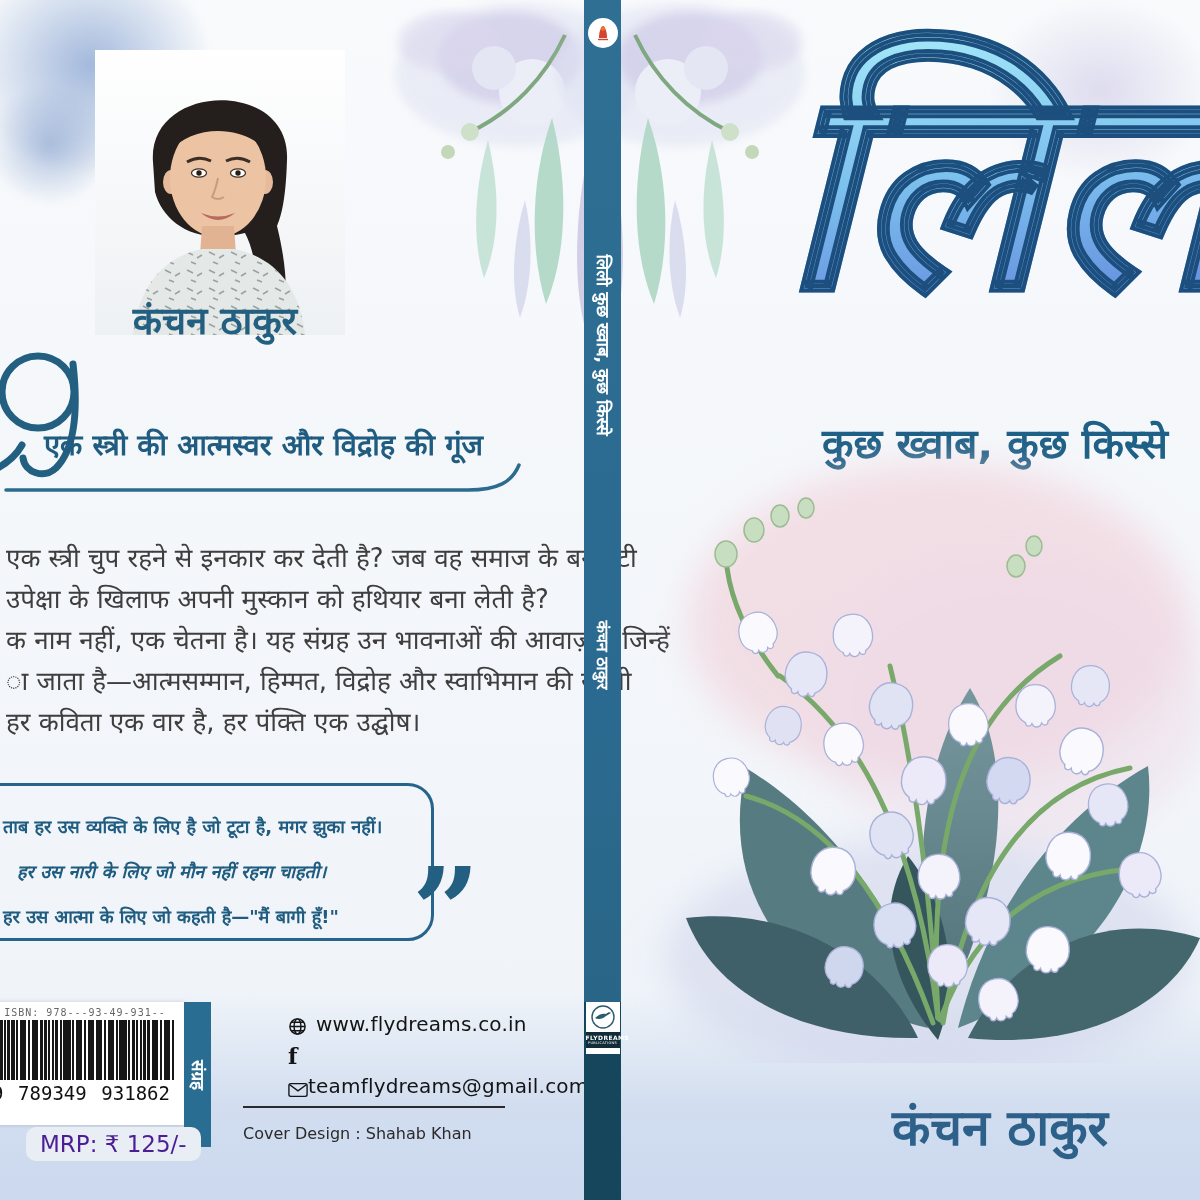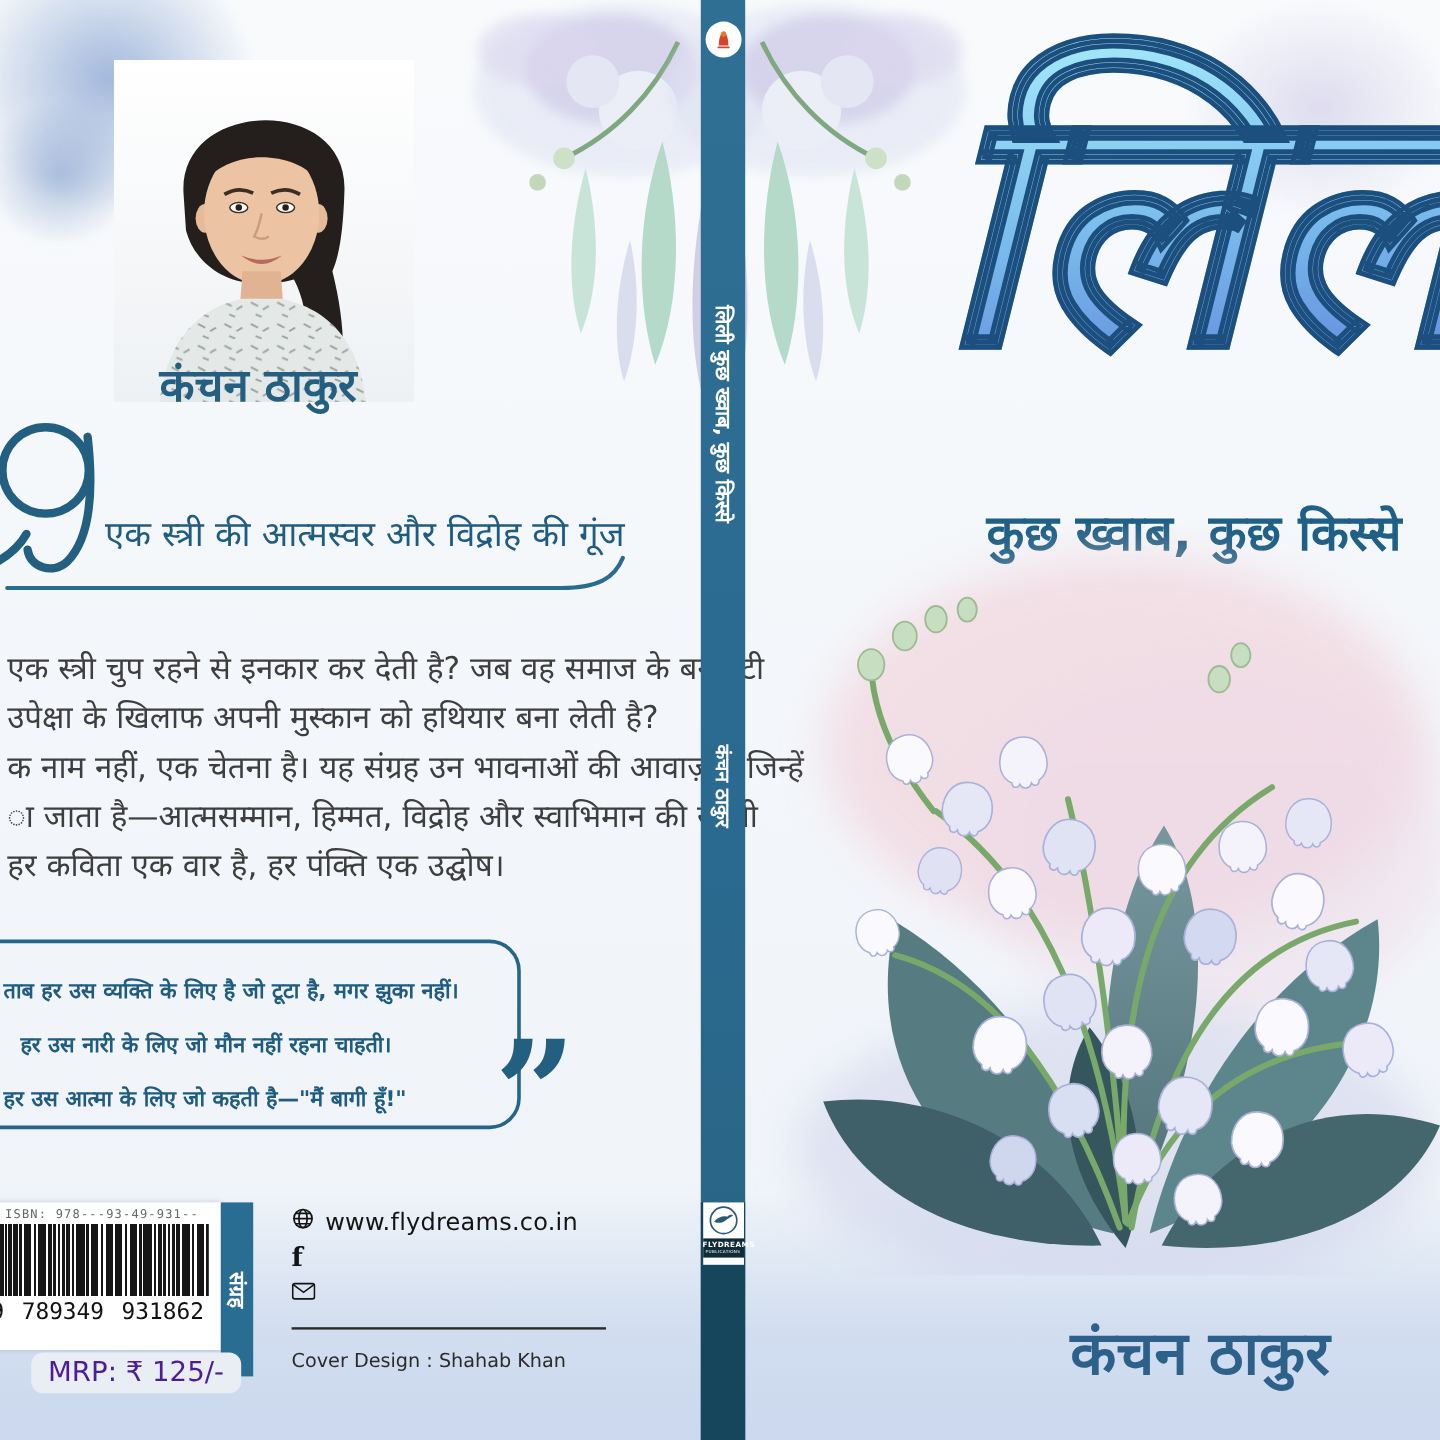--- a/index.html
+++ b/index.html
@@ -15,50 +15,50 @@
   .wash-tr{right:-60px;top:-40px;width:320px;height:260px;
      background:radial-gradient(closest-side,rgba(205,200,230,.6),rgba(205,200,230,0) 70%);filter:blur(4px);}
   .bottom-band{position:absolute;left:0;right:0;bottom:0;height:210px;z-index:1;
      background:linear-gradient(180deg,rgba(205,218,238,0) 0%,rgba(205,218,238,.85) 55%,#cbd8ee 100%);}
   
   .photo{position:absolute;left:95px;top:50px;width:250px;height:285px;z-index:2;}
   .author-name-back{position:absolute;left:55px;top:293px;width:320px;z-index:3;text-align:center;
      font-size:38px;font-weight:bold;color:#235f80;}
   .script-partial{position:absolute;left:-6px;top:350px;z-index:2;}
   .back-subtitle{position:absolute;left:44px;top:424px;width:520px;z-index:2;
-     font-size:29px;font-weight:normal;color:#1f5c80;white-space:nowrap;text-align:center;}
+     font-size:29px;font-weight:bold;color:#1f5c80;white-space:nowrap;}
   .subtitle-underline{position:absolute;left:0px;top:462px;z-index:2;}
   .back-blurb{position:absolute;left:6px;top:538px;width:540px;z-index:2;
      font-size:26px;color:#3e3e3e;line-height:41px;white-space:nowrap;}
   .quote-box{position:absolute;left:-72px;top:783px;width:500px;height:152px;z-index:2;
      border:3px solid #26658b;border-radius:26px;}
   .quote-lines{position:absolute;left:72px;top:18px;font-size:18px;font-weight:bold;color:#1f5c80;
      line-height:45px;white-space:nowrap;}
-  .quote-lines .q2{padding-left:14px;}
+  .quote-lines .q2{padding-left:14px;font-style:italic;}
   .quote-mark{position:absolute;left:412px;top:852px;z-index:3;font-family:"DejaVu Serif","Liberation Serif",serif;
      font-size:118px;line-height:1;font-weight:bold;color:#235f80;}
   
   .barcode-box{position:absolute;left:-14px;top:1002px;width:198px;height:123px;background:#fff;z-index:3;
      box-shadow:0 0 4px rgba(0,0,0,.15);}
   .isbn-label{margin-top:5px;text-align:center;font-family:"DejaVu Sans Mono","Liberation Mono",monospace;
      font-size:10px;letter-spacing:1px;color:#666;}
   .bars{height:60px;margin:2px 10px 0 14px;background-color:#fff;
      background-image:repeating-linear-gradient(90deg,#161616 0 2px,transparent 2px 4px),
                       repeating-linear-gradient(90deg,#161616 0 1px,transparent 1px 7px),
                       repeating-linear-gradient(90deg,#161616 0 3px,transparent 3px 11px);}
   .barcode-digits{display:flex;justify-content:space-between;padding:2px 14px 0 6px;
      font-family:"DejaVu Sans Mono","Liberation Mono",monospace;font-size:19px;color:#111;}
   .genre-strip{position:absolute;left:184px;top:1002px;width:27px;height:145px;background:#2a6d92;z-index:3;}
   .genre-strip span{position:absolute;left:50%;top:50%;transform:translate(-50%,-50%) rotate(90deg);
      color:#fff;font-size:17px;font-weight:bold;white-space:nowrap;}
   .mrp-pill{position:absolute;left:26px;top:1127px;z-index:3;background:#e9eef5;border-radius:10px;
      padding:4px 14px;font-size:23px;color:#4c1d95;white-space:nowrap;}
   
   .contact{position:absolute;left:243px;top:1006px;width:300px;z-index:3;color:#141414;}
-  .contact-row{display:flex;align-items:flex-start;height:30px;margin-bottom:1px;}
+  .contact-row{display:flex;align-items:flex-end;height:30px;margin-bottom:1px;margin-left:45px;}
   .contact-row .ic{width:28px;display:flex;align-items:center;justify-content:flex-start;}
   .contact-row .txt{font-size:20px;letter-spacing:.2px;}
   .fb-glyph{font-family:"DejaVu Serif","Liberation Serif",serif;font-weight:bold;font-size:22px;line-height:1;}
   .contact-divider{width:262px;height:2px;background:#2b2b2b;margin:8px 0 6px 0;}
   .cover-design{font-size:16px;color:#2b2b2b;margin-top:16px;}
   
   .spine{position:absolute;left:584px;top:0;width:37px;height:1200px;z-index:4;
      background:linear-gradient(180deg,#2f6f94 0%,#2b6a90 60%,#27627f 100%);}
   .spine-bottom{position:absolute;left:0;top:1002px;width:37px;height:198px;background:#16465c;}
   .spine-logo-top{position:absolute;left:50%;top:18px;transform:translateX(-50%);width:30px;height:30px;
@@ -212,20 +212,21 @@
     </div>
     <div class="contact-row">
       <span class="ic">
         <svg width="20" height="16" viewBox="0 0 22 16">
             <g stroke="#141414" stroke-width="1.5" fill="none">
         <rect x="1" y="1" width="20" height="14" rx="2"></rect>
               <path d="M1.5,2 L11,9 L20.5,2"></path>
             </g>
           </svg>
       </span>
+      <span class="txt">teamflydreams@gmail.com</span>
     </div>
     <div class="contact-divider"></div>
     <div class="cover-design">Cover Design :  Shahab Khan</div>
   </div>
 
   <div class="spine">
     <div class="spine-bottom"></div>
     <div class="spine-logo-top">
       <svg width="22" height="22" viewBox="0 0 22 22">
         <circle cx="11" cy="11" r="10.5" fill="#fff"></circle>

